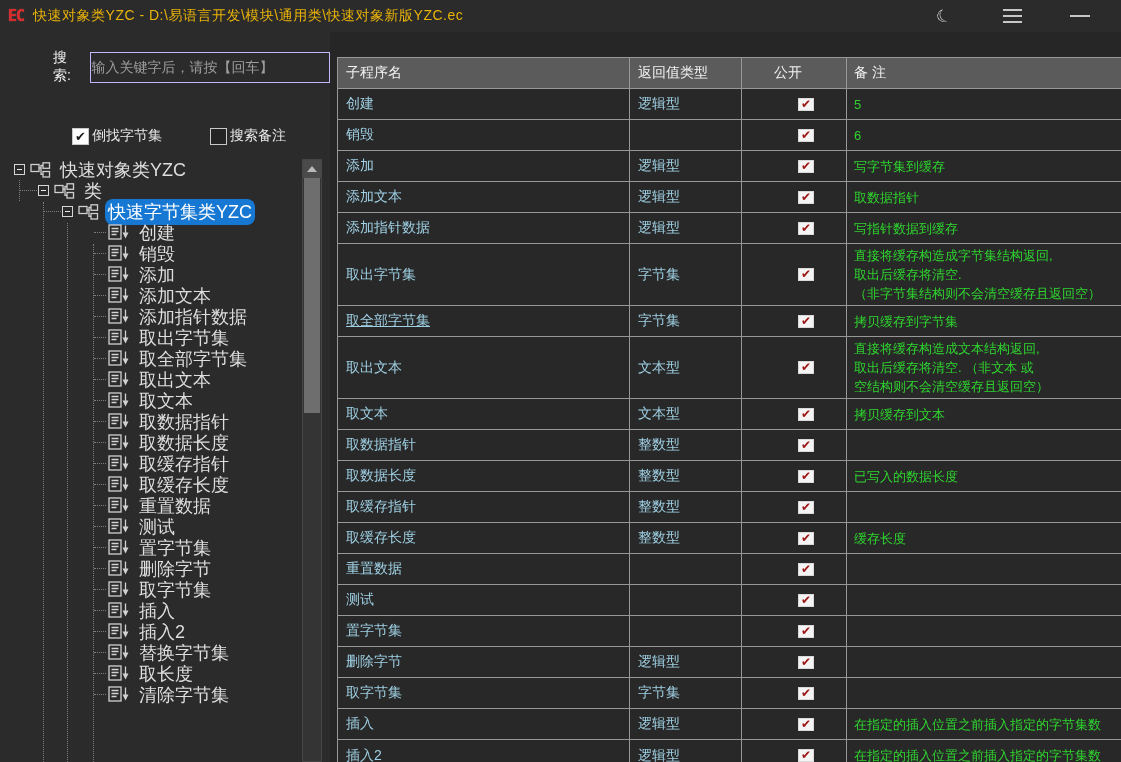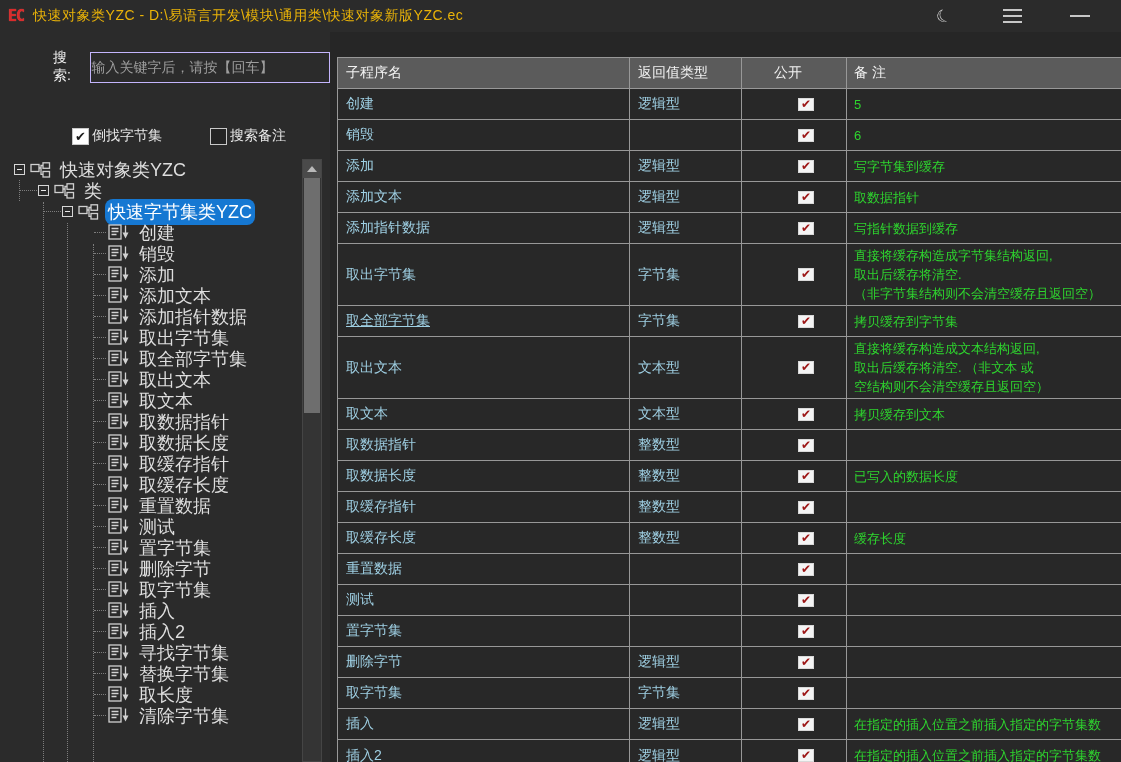--- a/index.html
+++ b/index.html
@@ -427,32 +427,20 @@
       <div class="tree-item lv3">
         <span class="stub"></span>
         <svg class="tree-ico" width="23" height="17" viewBox="0 0 23 17">
           <g fill="none" stroke="#d2d2d2" stroke-width="1.3">
             <rect x="2" y="1" width="12" height="14"></rect>
             <path d="M4.5 4.5 h7 M4.5 7.5 h7 M4.5 10.5 h5"></path>
             <path d="M18.5 1.5 v8"></path>
           </g>
           <path d="M15.5 8.5 h6 l-3 6 z" fill="#d2d2d2"></path>
         </svg>
-        <span class="tree-label">寻找字节集</span>
-      </div>
-      <div class="tree-item lv3">
-        <span class="stub"></span>
-        <svg class="tree-ico" width="23" height="17" viewBox="0 0 23 17">
-          <g fill="none" stroke="#d2d2d2" stroke-width="1.3">
-            <rect x="2" y="1" width="12" height="14"></rect>
-            <path d="M4.5 4.5 h7 M4.5 7.5 h7 M4.5 10.5 h5"></path>
-            <path d="M18.5 1.5 v8"></path>
-          </g>
-          <path d="M15.5 8.5 h6 l-3 6 z" fill="#d2d2d2"></path>
-        </svg>
         <span class="tree-label">替换字节集</span>
       </div>
       <div class="tree-item lv3">
         <span class="stub"></span>
         <svg class="tree-ico" width="23" height="17" viewBox="0 0 23 17">
           <g fill="none" stroke="#d2d2d2" stroke-width="1.3">
             <rect x="2" y="1" width="12" height="14"></rect>
             <path d="M4.5 4.5 h7 M4.5 7.5 h7 M4.5 10.5 h5"></path>
             <path d="M18.5 1.5 v8"></path>
           </g>

